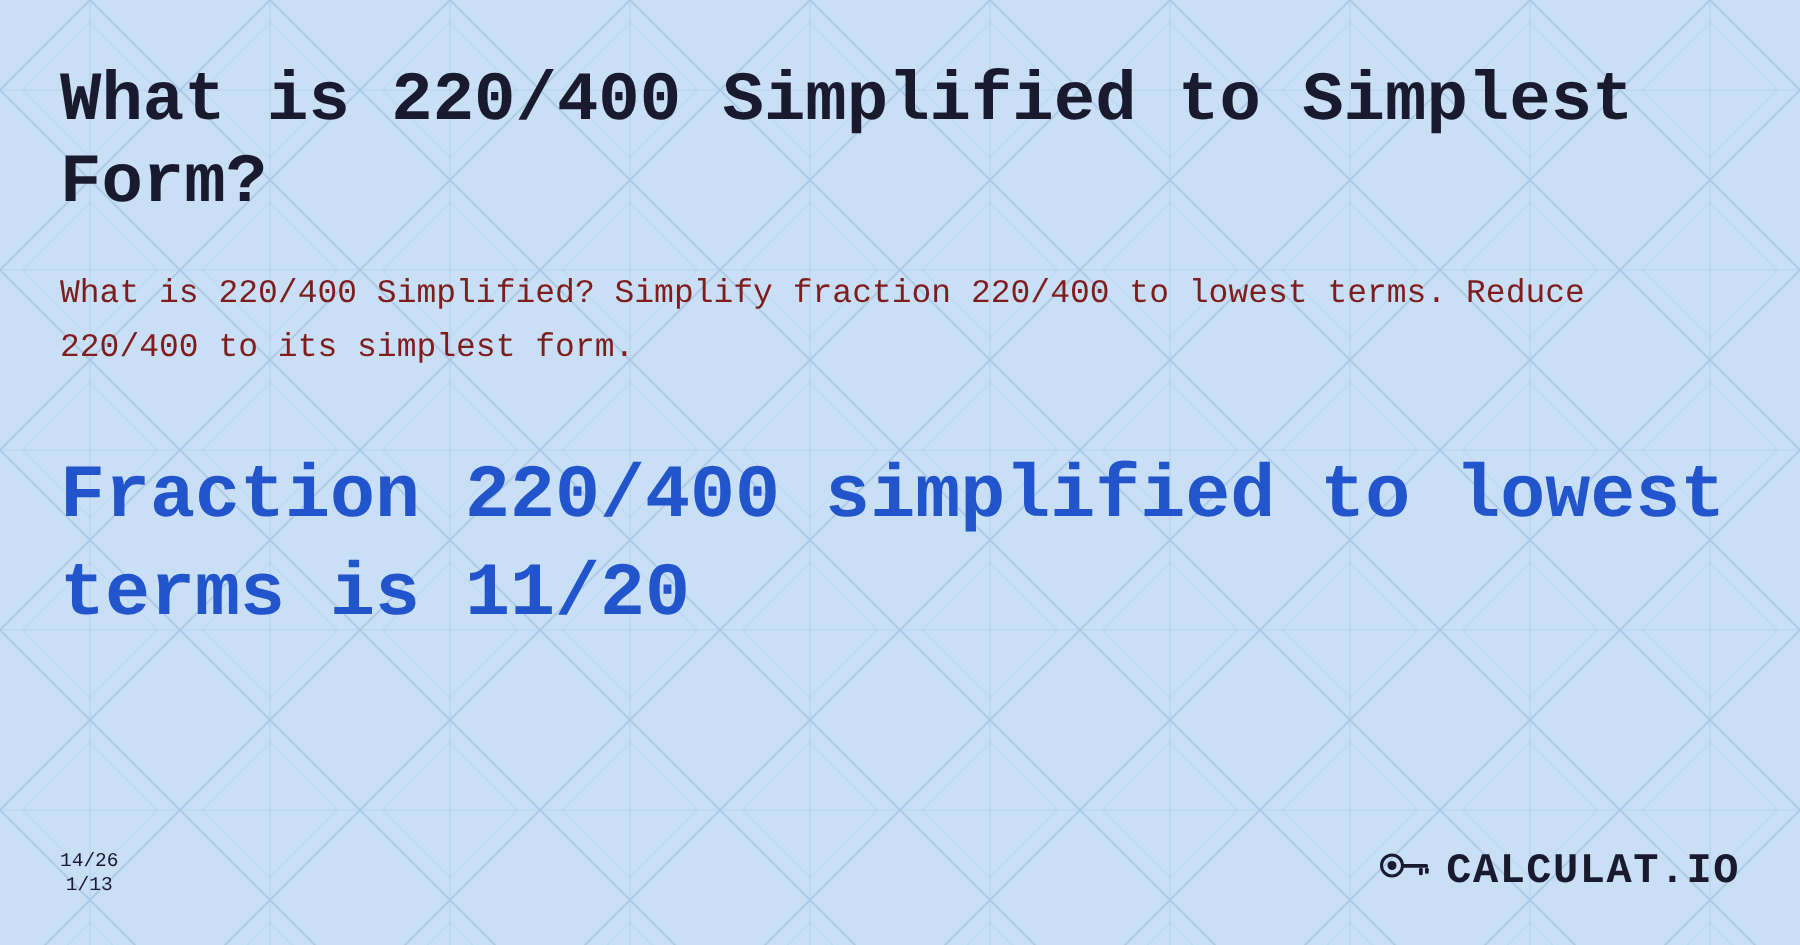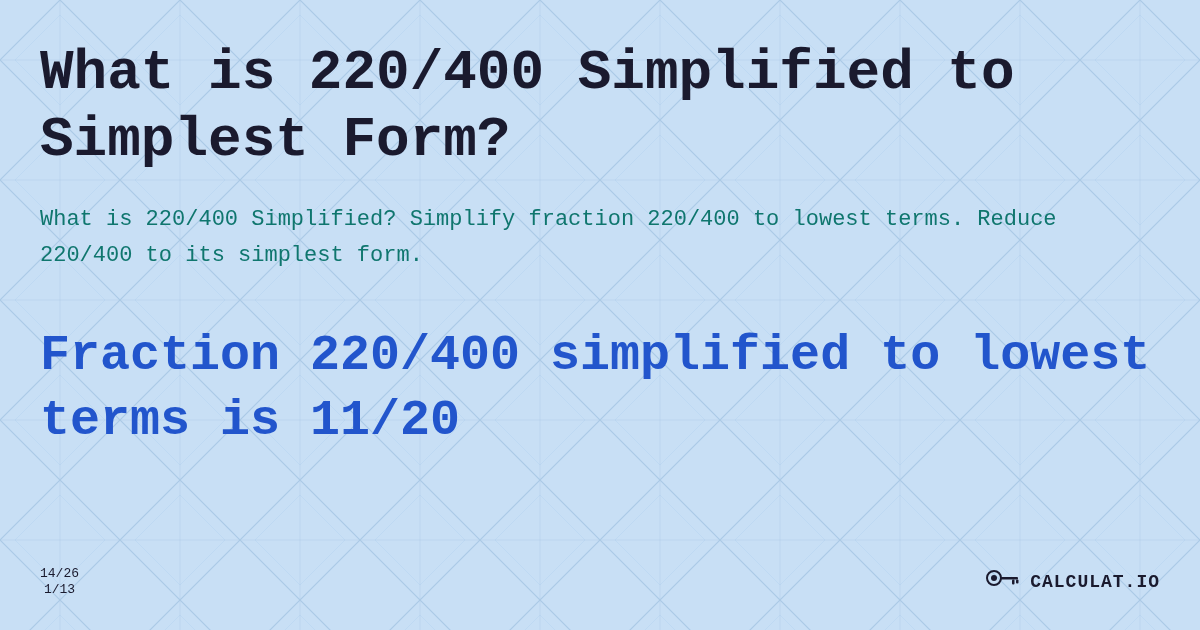--- a/index.html
+++ b/index.html
@@ -42,31 +42,31 @@
       flex-direction: column;
       justify-content: space-between;
     }
 
     .main-content {
       flex: 1;
     }
 
     h1 {
       font-family: 'Courier New', Courier, monospace;
-      font-size: 56px;
+      font-size: 46px;
       font-weight: 900;
       color: #1a1a2e;
       line-height: 1.2;
       margin-bottom: 28px;
     }
 
     .description {
       font-family: 'Courier New', Courier, monospace;
       font-size: 22px;
-      color: #0f766e;
+      color: #7f1d1d;
       line-height: 1.6;
       margin-bottom: 50px;
     }
 
     .result {
       font-family: 'Courier New', Courier, monospace;
       font-size: 50px;
       font-weight: 900;
       color: #2255cc;
       line-height: 1.3;
@@ -108,21 +108,21 @@
       gap: 8px;
     }
 
     .logo-icon {
       font-size: 28px;
       color: #1a1a2e;
     }
 
     .logo-text {
       font-family: 'Courier New', Courier, monospace;
-      font-size: 18px;
+      font-size: 28px;
       font-weight: 700;
       color: #1a1a2e;
       letter-spacing: 1px;
     }
   </style>
 </head>
 <body>
 
 <div class="bg-pattern">
   <svg xmlns="http://www.w3.org/2000/svg" width="1200" height="630" viewBox="0 0 1200 630">

